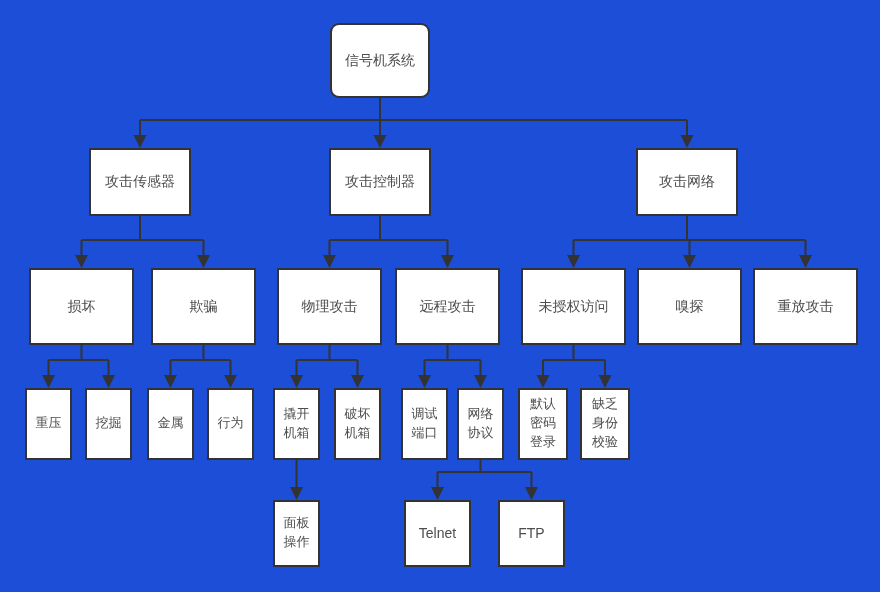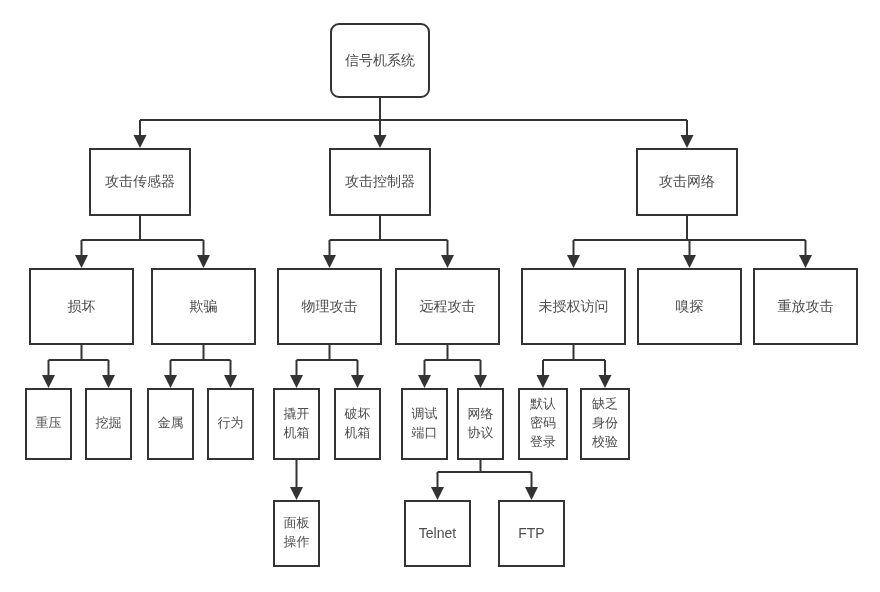--- a/index.html
+++ b/index.html
@@ -10,21 +10,21 @@
   body {
     width: 880px;
     height: 592px;
     overflow: hidden;
     font-family: "Liberation Sans", "DejaVu Sans", sans-serif;
   }
   #diagram-root {
     position: relative;
     width: 880px;
     height: 592px;
-    background: #ffffff;
+    background: #1d4ed8;
   }
   svg#tree-svg {
     position: absolute;
     top: 0;
     left: 0;
     width: 880px;
     height: 592px;
     display: block;
   }
   .node-box {

